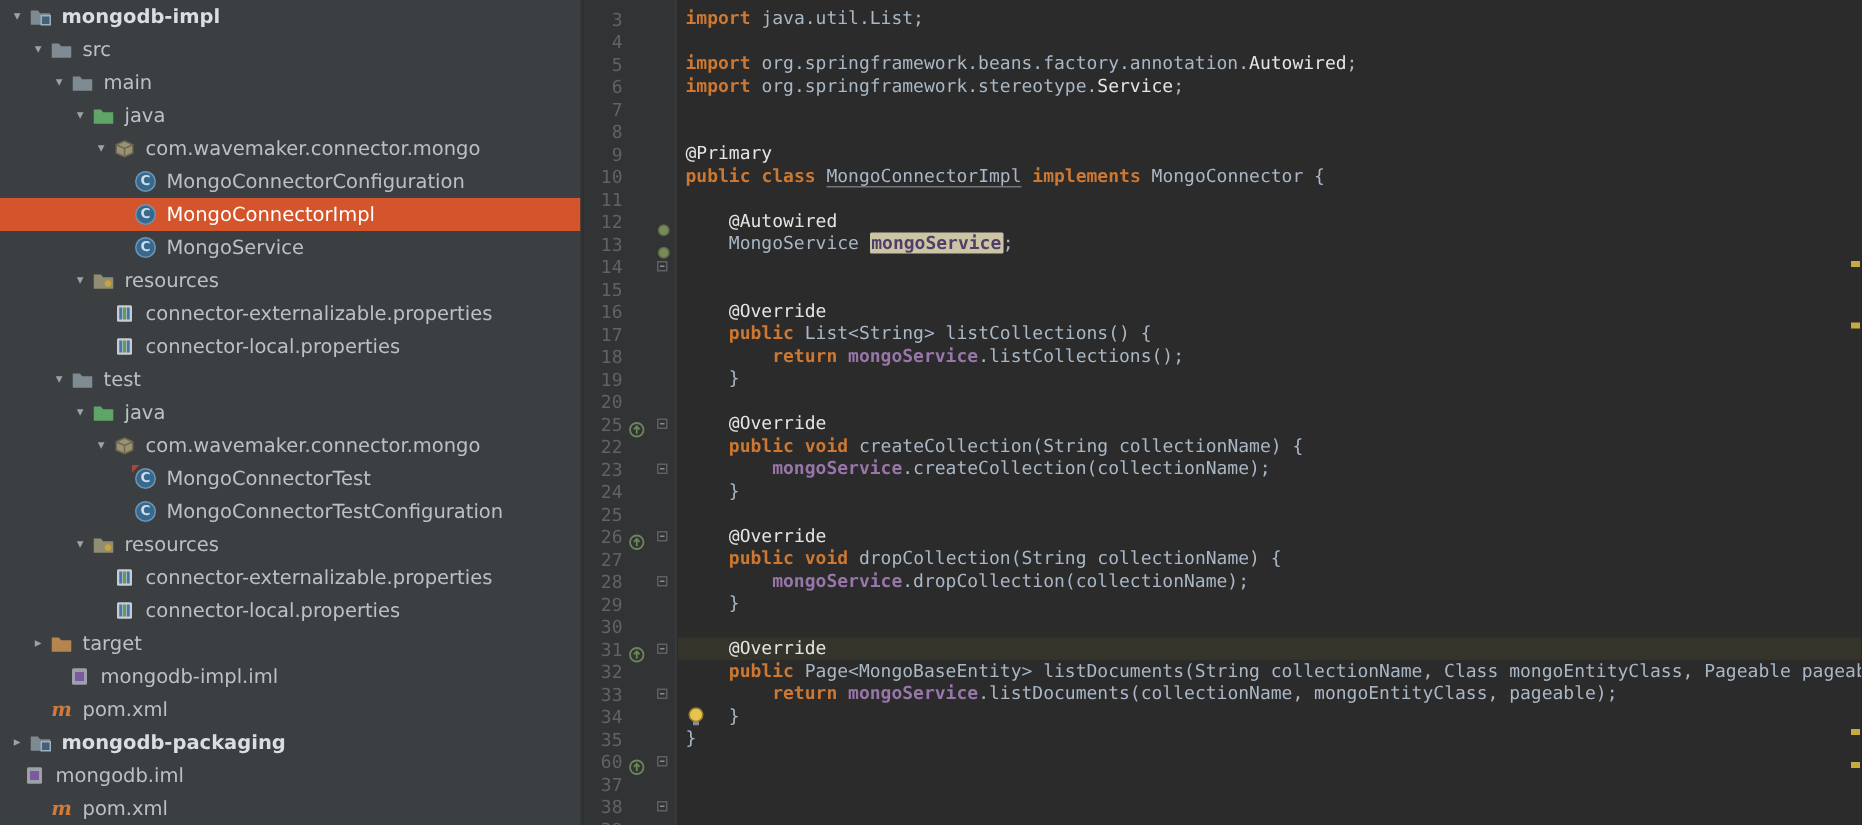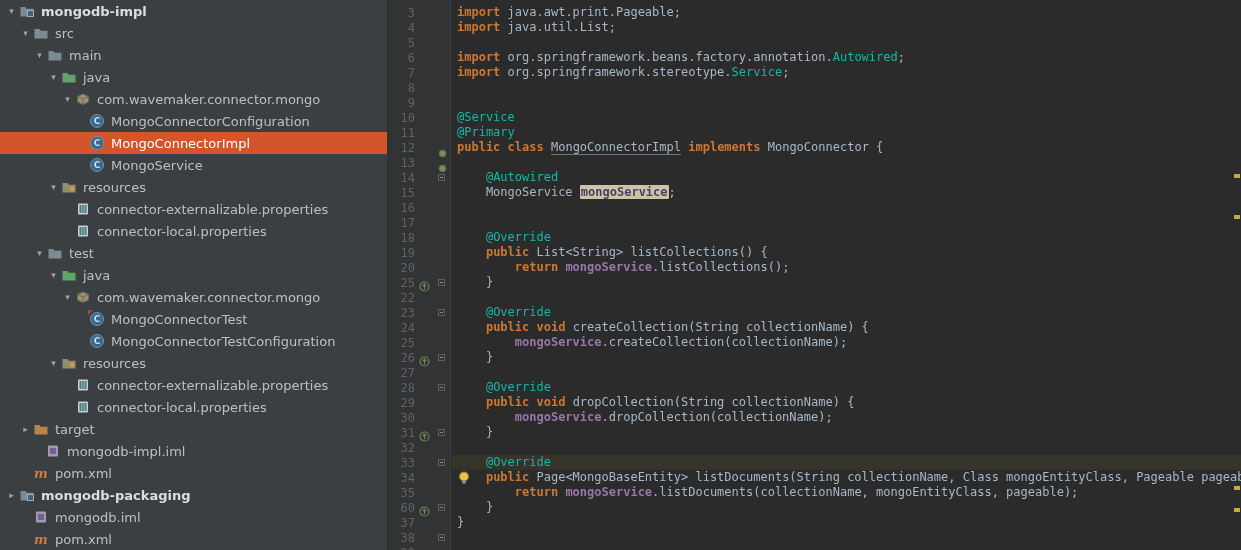--- a/index.html
+++ b/index.html
@@ -39,21 +39,21 @@
   .foldm{position:absolute;right:5px;top:4px;width:7px;height:7px;
     border:1px solid #5c6062}
   .foldm::after{content:"";position:absolute;left:1px;right:1px;top:2px;
     height:1px;background:#878c90}
 
   #code{position:absolute;left:63px;top:0;right:0;bottom:0;overflow:hidden;
     padding-top:5px;font:12px "DejaVu Sans Mono",monospace;color:#a9b7c6}
   .cl{height:15px;line-height:15px;white-space:pre;padding-left:5px}
   .cl.caret{background:#34342a}
   .kw{color:#cc7832;font-weight:bold}
-  .ann{color:#14b8a6}
+  .ann{color:#e5e5e5}
   .field{color:#9876aa;font-weight:bold}
   .field.decl{background:#cbc5a5;color:#4f3f66;border-radius:1px;padding:0 1px}
   .clsdecl{border-bottom:1px solid #70757c}
   #bulb{position:absolute;left:6px;width:12px;height:13px}
 
   #stripe{position:absolute;right:0;top:0;width:8px;height:100%}
   .tick{position:absolute;right:1px;width:6px;height:4px;background:#c9a93f}
 </style>
 </head>
 <body>
@@ -268,21 +268,21 @@
         <div class="trow bold" style="padding-left: 4px;">
           <span class="arrow">▸</span>
           <span class="ticon">
             <svg width="16" height="16" viewBox="0 0 16 16">
               <path d="M1.5 13.5 V4 h4.8 l1.4 1.8 h6.8 v7.7 z" fill="#7d8a91"></path>
               <rect x="8.5" y="7.5" width="6" height="6" fill="#45607a" stroke="#9db0bd"></rect>
             </svg>
           </span>
           <span class="tlabel">mongodb-packaging</span>
         </div>
-        <div class="trow" style="padding-left: 18px;">
+        <div class="trow" style="">
           <span class="arrow"></span>
           <span class="ticon">
             <svg width="16" height="16" viewBox="0 0 16 16">
               <rect x="3" y="2.5" width="10" height="11" rx="1" fill="#9aa1a8"></rect>
               <rect x="5" y="5" width="6" height="6" fill="#7d5aa0"></rect>
             </svg>
           </span>
           <span class="tlabel">mongodb.iml</span>
         </div>
         <div class="trow" style="padding-left: 18px;">
@@ -433,28 +433,26 @@
         </div>
         <div class="gl">
           <span class="gnum">38</span>
           <span class="foldm"></span>
         </div>
         <div class="gl">
           <span class="gnum">39</span>
         </div>
       </div>
     <div id="code">
-        <div class="cl"><span class="kw">import</span> java.awt.print.Pageable;</div>
         <div class="cl"><span class="kw">import</span> java.util.List;</div>
         <div class="cl"></div>
         <div class="cl"><span class="kw">import</span> org.springframework.beans.factory.annotation.<span class="ann">Autowired</span>;</div>
         <div class="cl"><span class="kw">import</span> org.springframework.stereotype.<span class="ann">Service</span>;</div>
         <div class="cl"></div>
         <div class="cl"></div>
-        <div class="cl"><span class="ann">@Service</span></div>
         <div class="cl"><span class="ann">@Primary</span></div>
         <div class="cl"><span class="kw">public</span> <span class="kw">class</span> <span class="clsdecl">MongoConnectorImpl</span> <span class="kw">implements</span> MongoConnector {</div>
         <div class="cl"></div>
         <div class="cl">    <span class="ann">@Autowired</span></div>
         <div class="cl">    MongoService <span class="field decl">mongoService</span>;</div>
         <div class="cl"></div>
         <div class="cl"></div>
         <div class="cl">    <span class="ann">@Override</span></div>
         <div class="cl">    <span class="kw">public</span> List&lt;String&gt; listCollections() {</div>
         <div class="cl">        <span class="kw">return</span> <span class="field">mongoService</span>.listCollections();</div>

